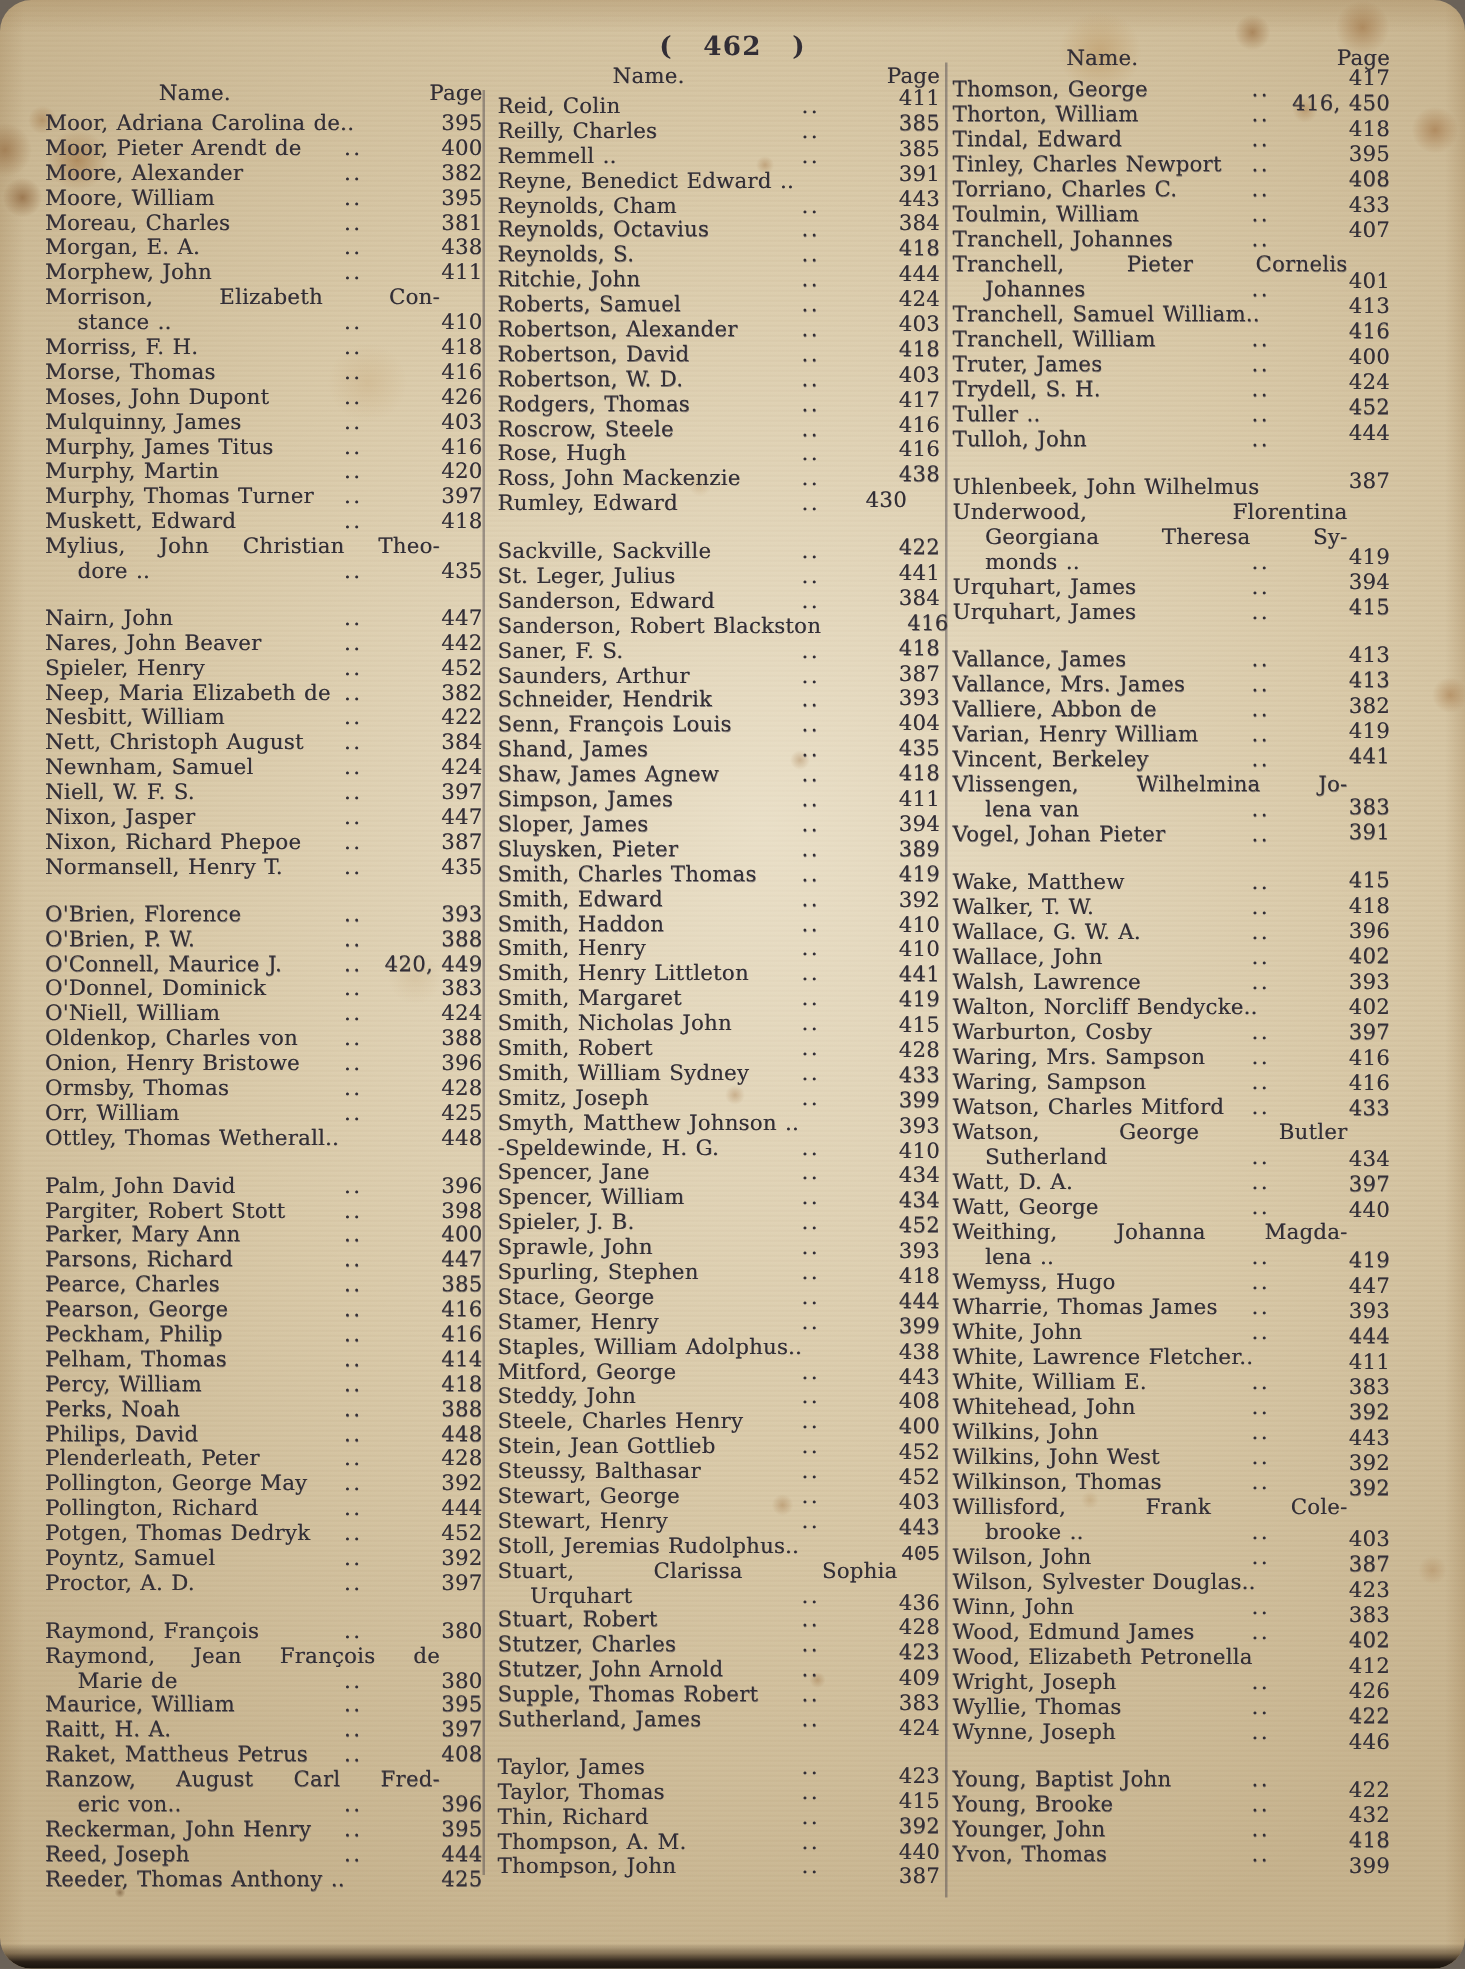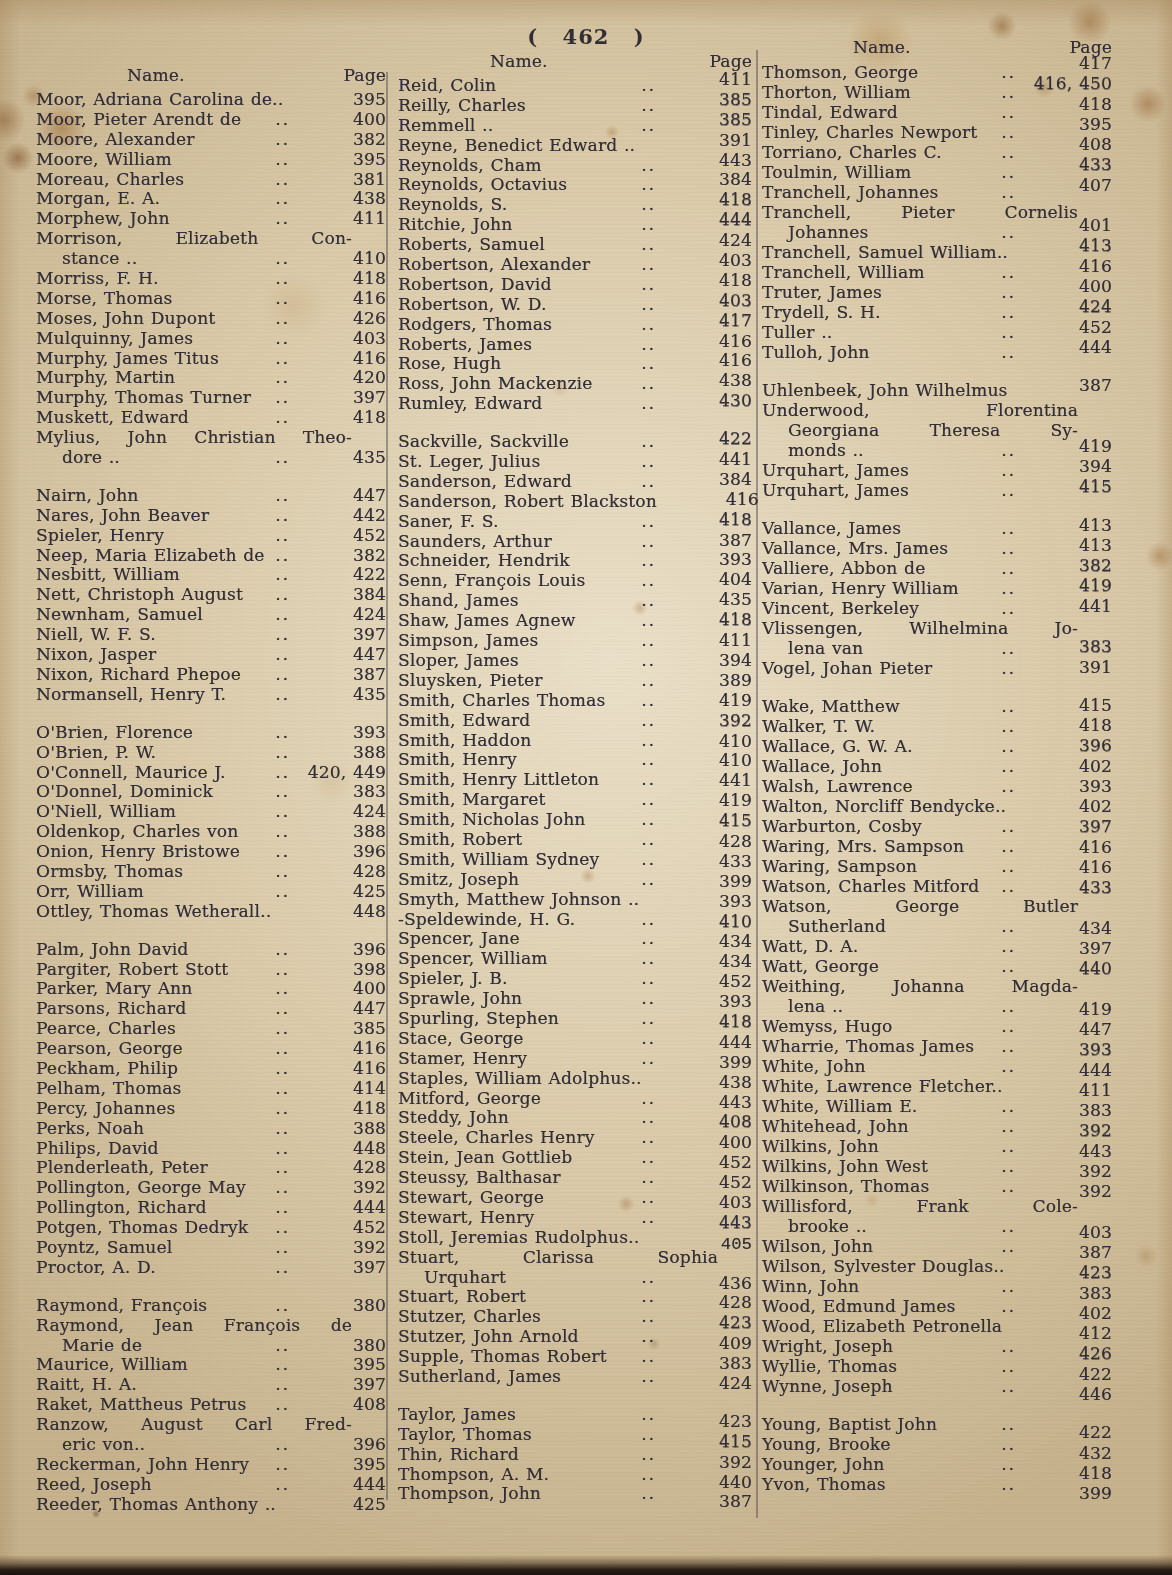--- a/index.html
+++ b/index.html
@@ -31,20 +31,21 @@
       radial-gradient(circle 13px at 560px 388px, rgba(170,125,70,.25),rgba(170,125,70,0) 72%),
       radial-gradient(circle 10px at 872px 1200px,rgba(165,120,65,.25),rgba(165,120,65,0) 72%),
       radial-gradient(circle 30px at 332px 782px, rgba(185,150,100,.18),rgba(185,150,100,0) 72%),
       radial-gradient(circle 16px at 1146px 1256px,rgba(160,110,60,.30),rgba(160,110,60,0) 72%),
       linear-gradient(to bottom, rgba(150,115,70,.28), rgba(150,115,70,0) 26px),
       linear-gradient(to right,  rgba(140,105,60,.20), rgba(140,105,60,0) 20px),
       linear-gradient(to left,   rgba(150,115,70,.25), rgba(150,115,70,0) 16px),
       radial-gradient(ellipse 75% 60% at 52% 42%, rgba(248,242,226,.55) 0%, rgba(222,205,170,.18) 55%, rgba(168,142,98,.38) 100%),
       repeating-linear-gradient(180deg, rgba(125,105,75,.045) 0px, rgba(125,105,75,.045) 1px, rgba(255,252,240,.05) 2px, rgba(236,226,200,0) 4px);
     background-repeat:no-repeat,no-repeat,no-repeat,no-repeat,no-repeat,no-repeat,no-repeat,no-repeat,no-repeat,no-repeat,no-repeat,no-repeat,no-repeat,no-repeat,no-repeat,no-repeat,no-repeat,no-repeat,no-repeat,no-repeat,no-repeat,no-repeat,no-repeat,no-repeat,no-repeat,repeat;
+    border-radius:25px;
   }
   .pageno{
     position:absolute;top:24px;left:0;width:1172px;
     text-align:center;font-size:21px;font-weight:bold;
     word-spacing:16px;letter-spacing:1px;
   }
   .vrule{position:absolute;width:2px;background:rgba(80,74,80,.48);}
   .r1{left:386px;top:72px;height:1428px;}
   .r2{left:756px;top:50px;height:1468px;}
   .col{position:absolute;font-size:17px;letter-spacing:.2px;word-spacing:1px;
@@ -315,21 +316,21 @@
           <span class="nm">Peckham, Philip</span>
           <span class="ldr">..</span>
           <span class="pg">416</span>
         </div>
         <div class="row">
           <span class="nm">Pelham, Thomas</span>
           <span class="ldr">..</span>
           <span class="pg">414</span>
         </div>
         <div class="row">
-          <span class="nm">Percy, Johannes</span>
+          <span class="nm">Percy, William</span>
           <span class="ldr">..</span>
           <span class="pg">418</span>
         </div>
         <div class="row">
           <span class="nm">Perks, Noah</span>
           <span class="ldr">..</span>
           <span class="pg">388</span>
         </div>
         <div class="row">
           <span class="nm">Philips, David</span>
@@ -486,38 +487,38 @@
           <span class="nm">Robertson, W. D.</span>
           <span class="ldr">..</span>
           <span class="pg" style="transform: translateY(-3.8px);">403</span>
         </div>
         <div class="row">
           <span class="nm">Rodgers, Thomas</span>
           <span class="ldr">..</span>
           <span class="pg" style="transform: translateY(-3.6px);">417</span>
         </div>
         <div class="row">
-          <span class="nm">Roberts, James</span>
+          <span class="nm">Roscrow, Steele</span>
           <span class="ldr">..</span>
           <span class="pg" style="transform: translateY(-3.4px);">416</span>
         </div>
         <div class="row">
           <span class="nm">Rose, Hugh</span>
           <span class="ldr">..</span>
           <span class="pg" style="transform: translateY(-3.2px);">416</span>
         </div>
         <div class="row">
           <span class="nm">Ross, John Mackenzie</span>
           <span class="ldr">..</span>
           <span class="pg" style="transform: translateY(-3px);">438</span>
         </div>
         <div class="row">
           <span class="nm">Rumley, Edward</span>
           <span class="ldr">..</span>
-          <span class="pg" style="transform: translateY(-2.8px);">430</span>
+          <span class="pg" style="transform: translateY(-2.8px); text-align: center;">430</span>
         </div>
         <div class="gap"></div>
         <div class="row">
           <span class="nm">Sackville, Sackville</span>
           <span class="ldr">..</span>
           <span class="pg" style="transform: translateY(-2.6px);">422</span>
         </div>
         <div class="row">
           <span class="nm">St. Leger, Julius</span>
           <span class="ldr">..</span>

